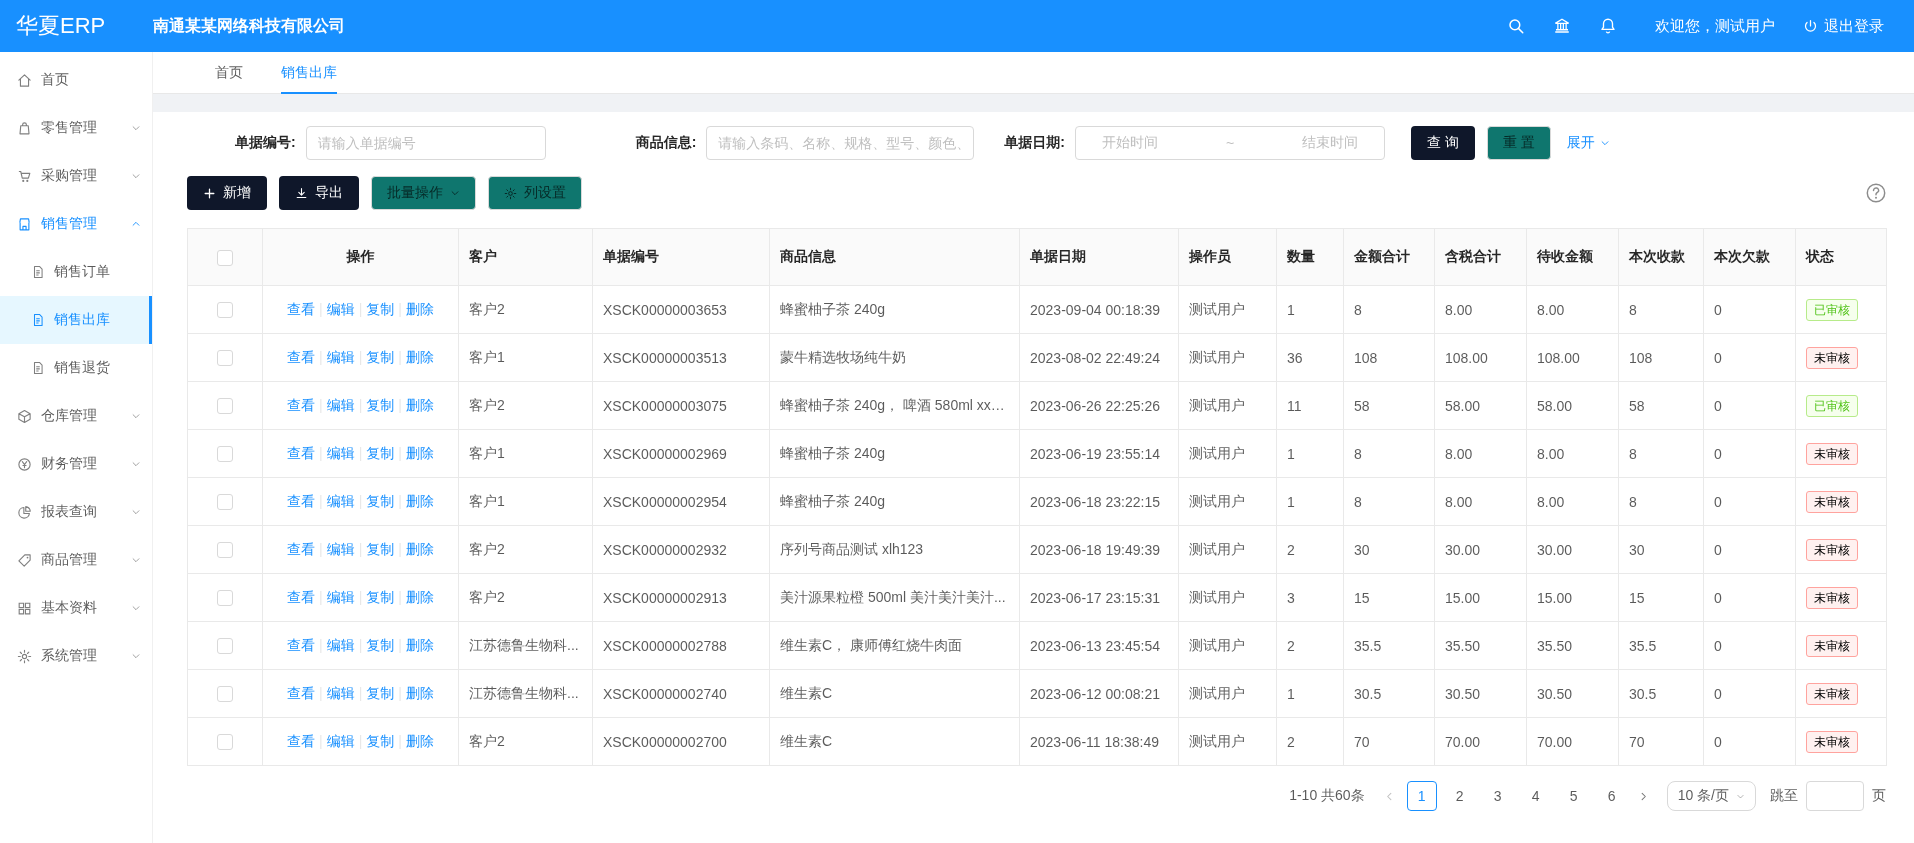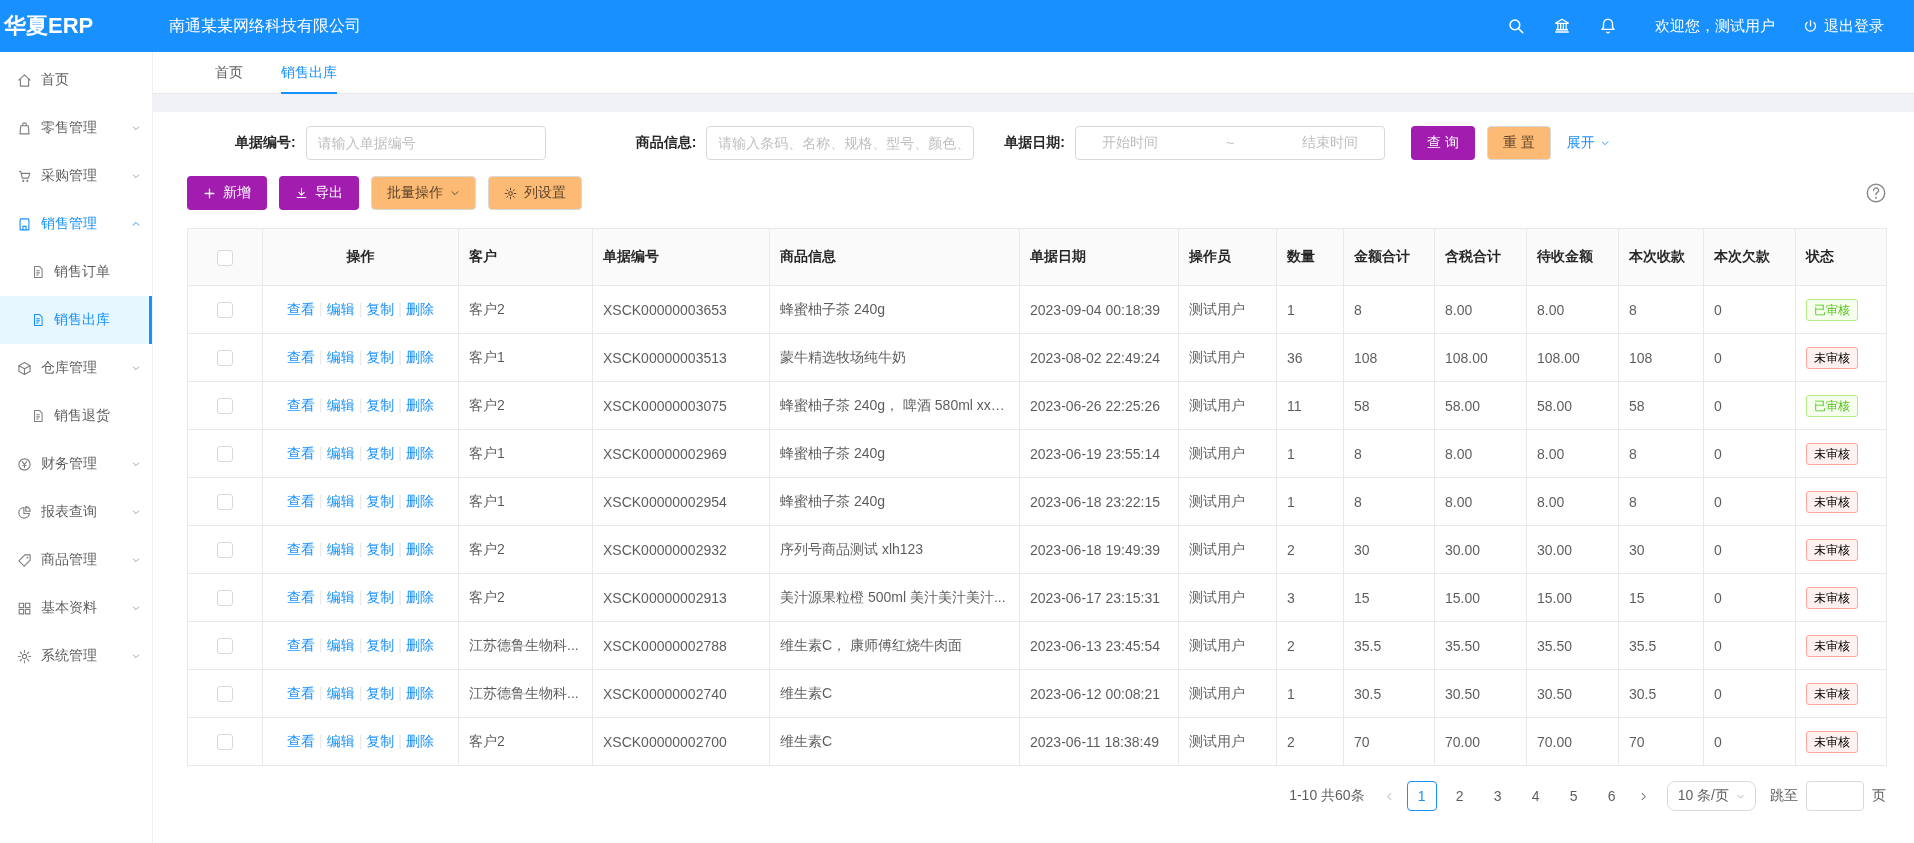--- a/index.html
+++ b/index.html
@@ -3,22 +3,22 @@
 <meta charset="utf-8">
 <style>
 *{box-sizing:border-box;margin:0;padding:0}
 html,body{width:1914px;height:843px}
 body{position:relative;overflow:hidden;background:#fff;font-family:"Liberation Sans","DejaVu Sans",sans-serif;font-size:14px;color:rgba(0,0,0,.65)}
 button,input{font-family:inherit}
 .icon{display:inline-flex}
 .icon svg{width:100%;height:100%;display:block}
 
 .app-header{position:absolute;top:0;left:0;width:100%;height:52px;background:#1890ff;color:#fff;display:flex;align-items:center;z-index:5}
-.logo{flex:0 0 153px;padding-left:4px;font-size:22px;font-weight:bold;white-space:nowrap}
-.company{margin-left:16px;font-size:16px;font-weight:400}
+.logo{flex:0 0 153px;padding-left:16px;font-size:22px;font-weight:normal;white-space:nowrap}
+.company{margin-left:0;font-size:16px;font-weight:700}
 .header-right{margin-left:auto;display:flex;align-items:center;padding-right:30px}
 .h-icon{width:18px;height:18px;margin-left:28px;color:#fff;cursor:pointer}
 .welcome{margin-left:38px;font-size:15px}
 .logout{margin-left:28px;display:inline-flex;align-items:center;cursor:pointer;font-size:15px}
 .logout .icon{width:15px;height:15px;margin-right:6px}
 
 .sidebar{position:absolute;top:52px;left:0;bottom:0;width:153px;background:#fff;border-right:1px solid #f0f0f0;padding-top:4px;z-index:4}
 .menu-item{position:relative;height:48px;display:flex;align-items:center;cursor:pointer;color:rgba(0,0,0,.65)}
 .menu-item.root{padding-left:17px}
 .menu-item.sub{padding-left:31px}
@@ -43,22 +43,22 @@
 .f-group{display:flex;align-items:center}
 .fg1{margin-left:48px}
 .fg2{margin-left:90px}
 .fg3{margin-left:30px}
 .f-label{font-weight:700;color:rgba(0,0,0,.85);margin-right:10px;white-space:nowrap}
 input.text{height:34px;border:1px solid #d9d9d9;border-radius:4px;padding:0 11px;color:rgba(0,0,0,.65);outline:none;background:#fff;font-size:14px}
 input.text::placeholder{color:#bfbfbf}
 .bill-input{width:240px}
 .goods-input{width:268px}
 .date-range{width:310px;height:34px;border:1px solid #d9d9d9;border-radius:4px;background:#fff;display:flex;align-items:center;justify-content:space-between;padding:0 26px;color:#bfbfbf;cursor:pointer}
-.btn{height:34px;border-radius:4px;border:1px solid transparent;display:inline-flex;align-items:center;justify-content:center;padding:0 15px;font-size:14px;cursor:pointer;white-space:nowrap;background:#fdba74}
-.btn.primary{background:#a21caf;color:#fff}
+.btn{height:34px;border-radius:4px;border:1px solid transparent;display:inline-flex;align-items:center;justify-content:center;padding:0 15px;font-size:14px;cursor:pointer;white-space:nowrap;background:#0f766e}
+.btn.primary{background:#0f172a;color:#fff}
 .btn.default{border-color:#d9d9d9;color:rgba(0,0,0,.65)}
 .btn-search{margin-left:26px}
 .btn-reset{margin-left:12px}
 .bicon{width:13px;height:13px;margin-right:7px}
 .caret{width:10px;height:10px;margin-left:7px}
 .expand-link{display:inline-flex;align-items:center;color:#1890ff;cursor:pointer;margin-left:16px}
 .expand-link .caret{margin-left:5px}
 
 .action-row{display:flex;align-items:center;margin-top:16px}
 .action-row .btn{margin-right:12px}
@@ -253,40 +253,40 @@
         <span class="mi-label">销售订单</span>
       </div>
       <div class="menu-item sub active">
         <span class="icon mi-icon">
           <svg viewBox="0 0 24 24">
             <use href="#i-doc"></use>
           </svg>
         </span>
         <span class="mi-label">销售出库</span>
       </div>
+      <div class="menu-item sub">
+        <span class="icon mi-icon">
+          <svg viewBox="0 0 24 24">
+            <use href="#i-doc"></use>
+          </svg>
+        </span>
+        <span class="mi-label">销售退货</span>
+      </div>
       <div class="menu-item root">
         <span class="icon mi-icon">
           <svg viewBox="0 0 24 24">
             <use href="#i-warehouse"></use>
           </svg>
         </span>
         <span class="mi-label">仓库管理</span>
         <span class="icon mi-arrow down">
           <svg viewBox="0 0 24 24">
             <use href="#i-chevron"></use>
           </svg>
         </span>
-      </div>
-      <div class="menu-item sub">
-        <span class="icon mi-icon">
-          <svg viewBox="0 0 24 24">
-            <use href="#i-doc"></use>
-          </svg>
-        </span>
-        <span class="mi-label">销售退货</span>
       </div>
       <div class="menu-item root">
         <span class="icon mi-icon">
           <svg viewBox="0 0 24 24">
             <use href="#i-finance"></use>
           </svg>
         </span>
         <span class="mi-label">财务管理</span>
         <span class="icon mi-arrow down">
           <svg viewBox="0 0 24 24">

